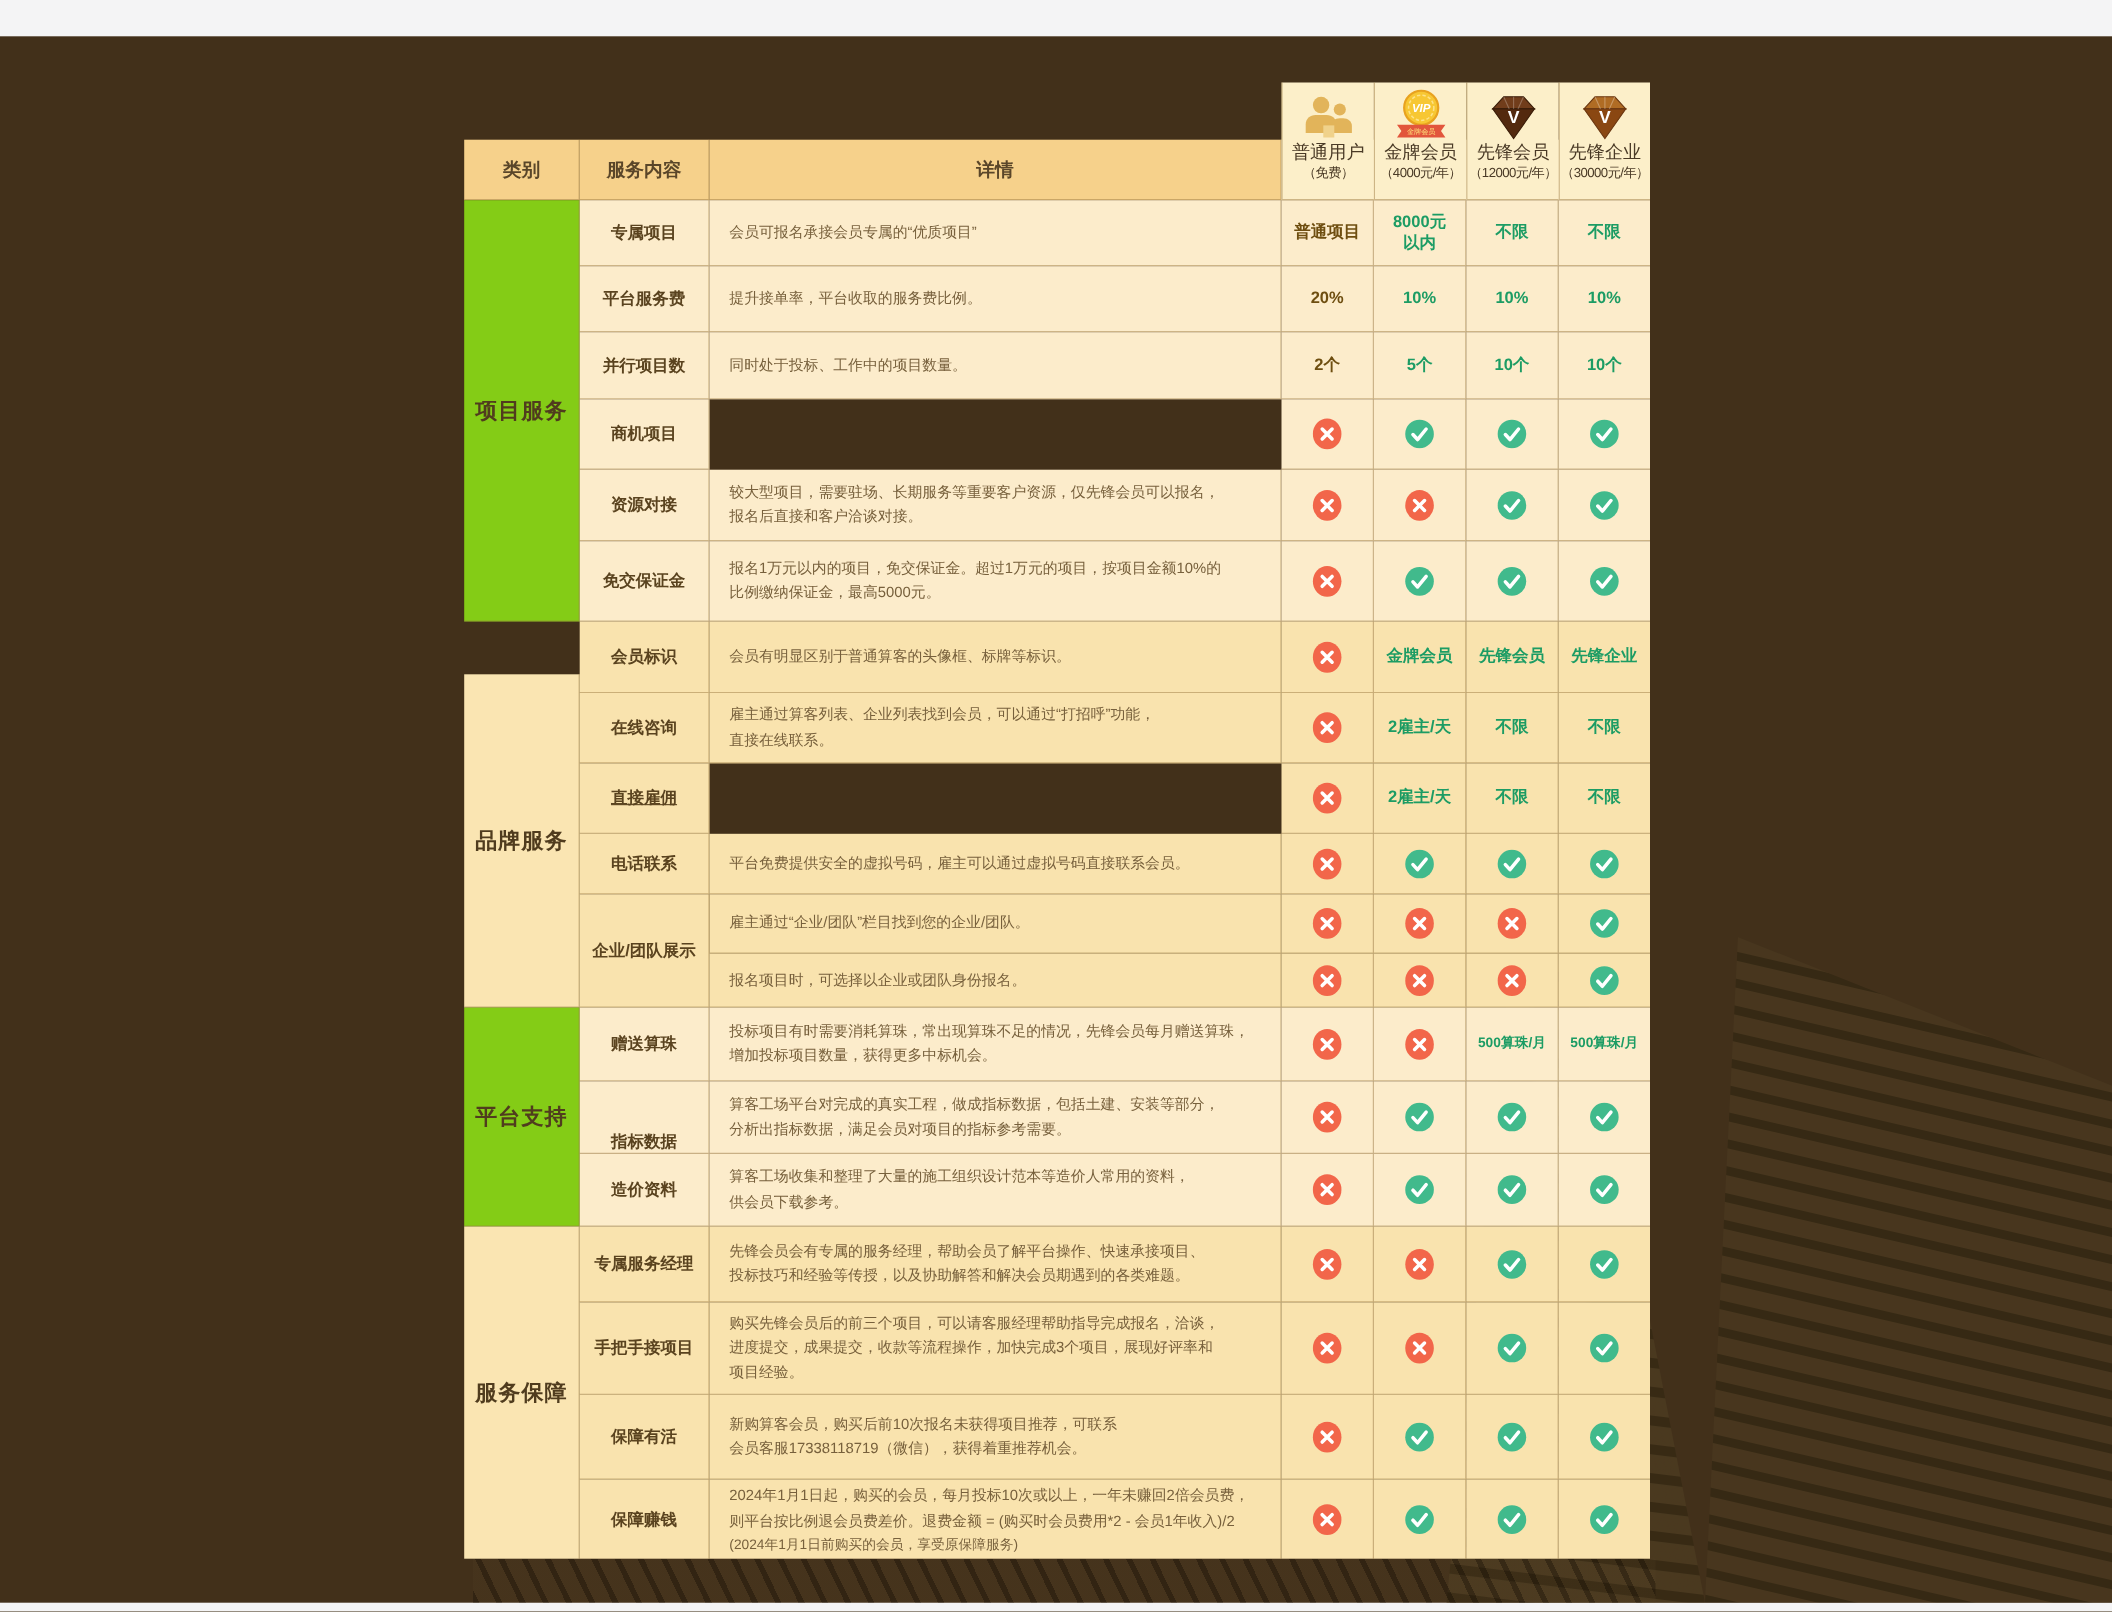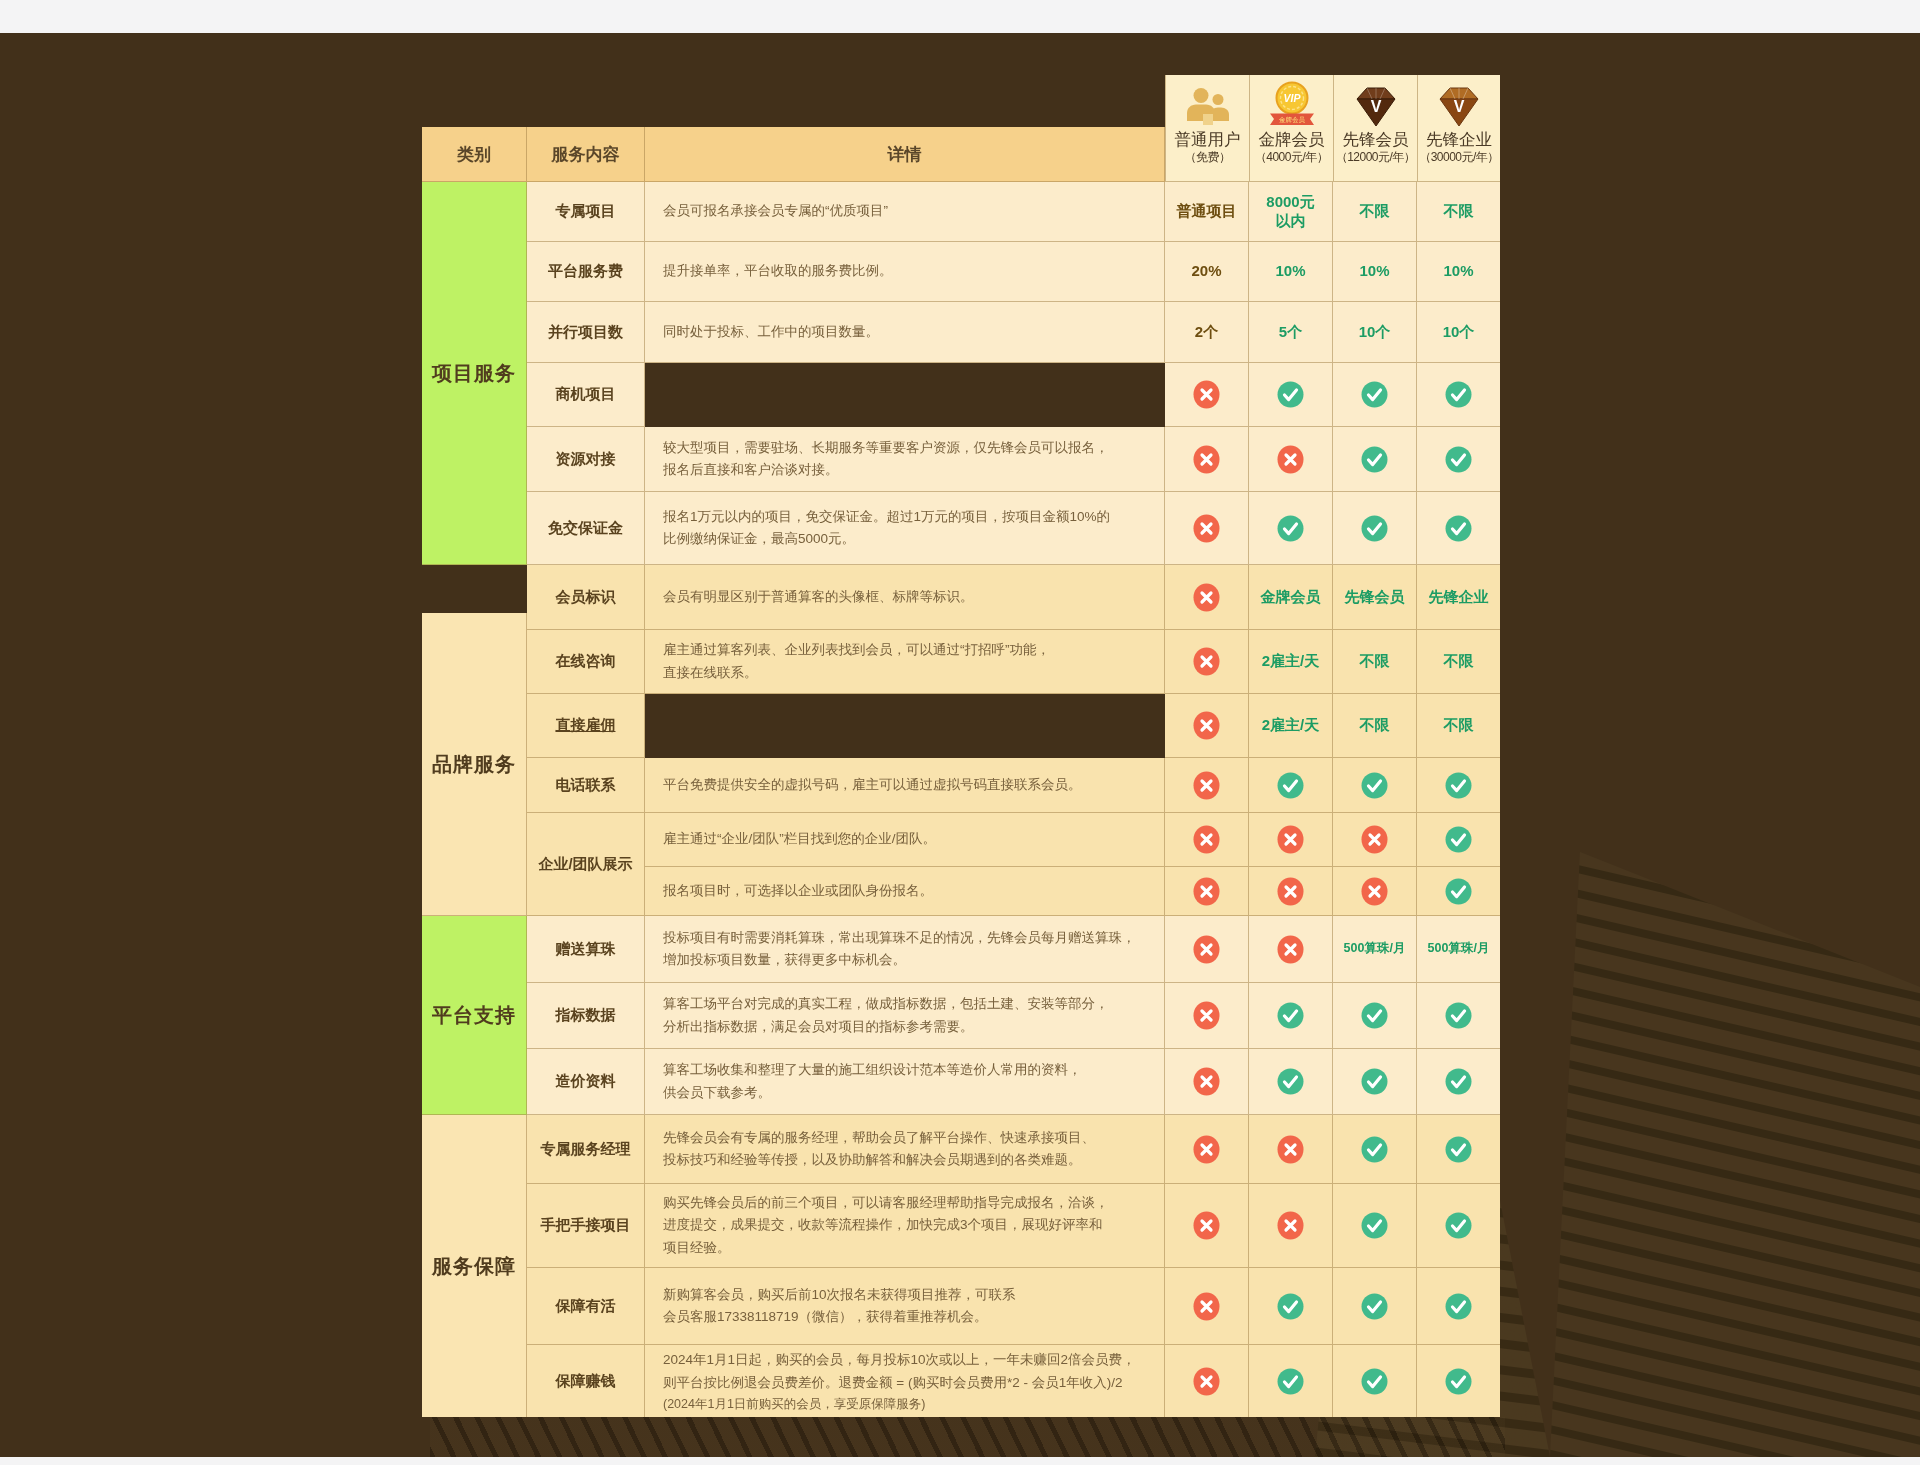--- a/index.html
+++ b/index.html
@@ -17,21 +17,21 @@
       grid-template-rows:55px 60px 60px 61px 64px 65px 73px 65px 64px 64px 55px 54px 49px 67px 66px 66px 69px 84px 77px 72px;}
   .cell{box-sizing:border-box;display:flex;align-items:center;justify-content:center;
         border-right:1px solid rgba(158,124,66,.5);border-bottom:1px solid rgba(158,124,66,.5);}
   .no-br{border-right:none;}
   .no-bb{border-bottom:none;}
   .hdr{background:#f6d18b;font-weight:bold;color:#5a4629;font-size:17px;}
   .hdr-fill{background:#fcefc9;border-bottom:none;border-right:none;}
   .bg-a{background:#fceccb;}
   .bg-b{background:#f9e3ae;}
   .cat{font-weight:bold;font-size:20px;color:#503c1e;letter-spacing:1px;}
-  .cat-a{background:#bef264;}
+  .cat-a{background:#84cc16;}
   .cat-b{background:#fae5b2;}
   .svc{font-weight:bold;color:#5a431f;font-size:15px;text-align:center;padding:0 4px;}
   .det{justify-content:flex-start;padding:6px 14px 6px 18px;}
   .det .dtext{color:#77603c;font-size:13.5px;line-height:1.65;white-space:pre-line;text-align:left;}
   .det .dwrap{display:flex;flex-direction:column;align-items:flex-start;}
   .det .note{color:#77603c;font-size:12.5px;margin-top:2px;text-align:left;}
   .val{font-weight:bold;font-size:15px;text-align:center;}
   .val .vtext{white-space:pre-line;line-height:1.25;}
   .val .vtext.dark{color:#6e4e10;}
   .val .vtext.green{color:#1c9c64;}
@@ -539,21 +539,21 @@
       <path d="M9 10 L18 19 M18 10 L9 19" stroke="#ffffff" stroke-width="3.2" stroke-linecap="round"></path>
     </svg>
   </span>
 </div>
         <div class="cell val bg-a" style="grid-area: 14 / 6;">
           <span class="vtext green long">500算珠/月</span>
         </div>
         <div class="cell val bg-a no-br" style="grid-area: 14 / 7;">
           <span class="vtext green long">500算珠/月</span>
         </div>
-        <div class="cell svc bg-a" style="grid-area: 15 / 2 / span 1;">
+        <div class="cell svc bg-a" style="grid-area: 15 / 2 / span 1; align-items: flex-end;">
           <span>指标数据</span>
         </div>
         <div class="cell det bg-a" style="grid-area: 15 / 3;">
           <div class="dwrap">
             <span class="dtext">算客工场平台对完成的真实工程，做成指标数据，包括土建、安装等部分，
 分析出指标数据，满足会员对项目的指标参考需要。</span>
           </div>
         </div>
         <div class="cell val bg-a" style="grid-area: 15 / 4;">
   <span class="icon-cell">

